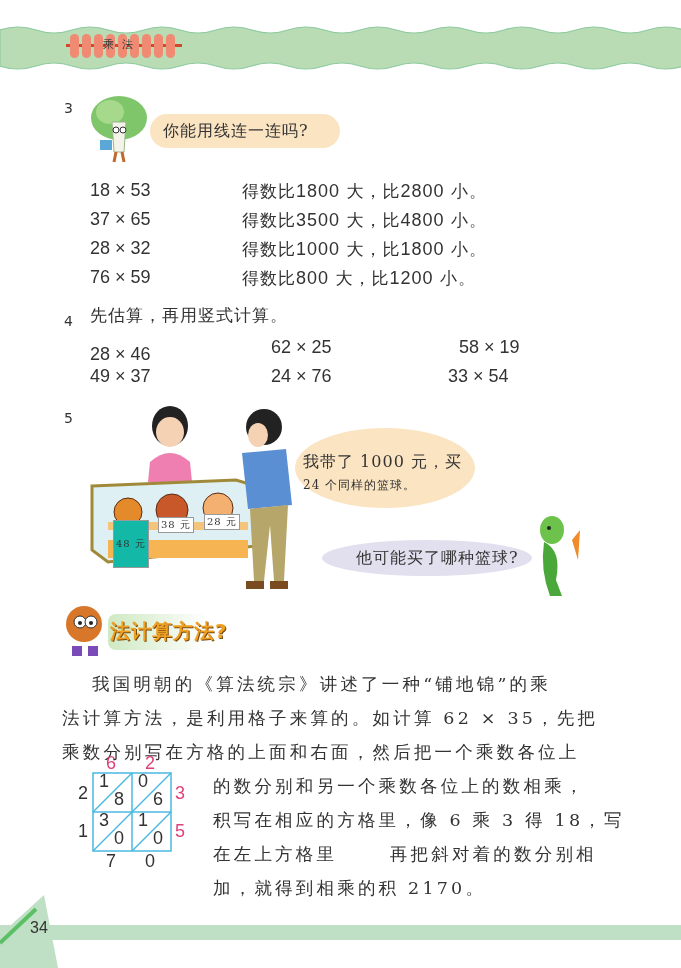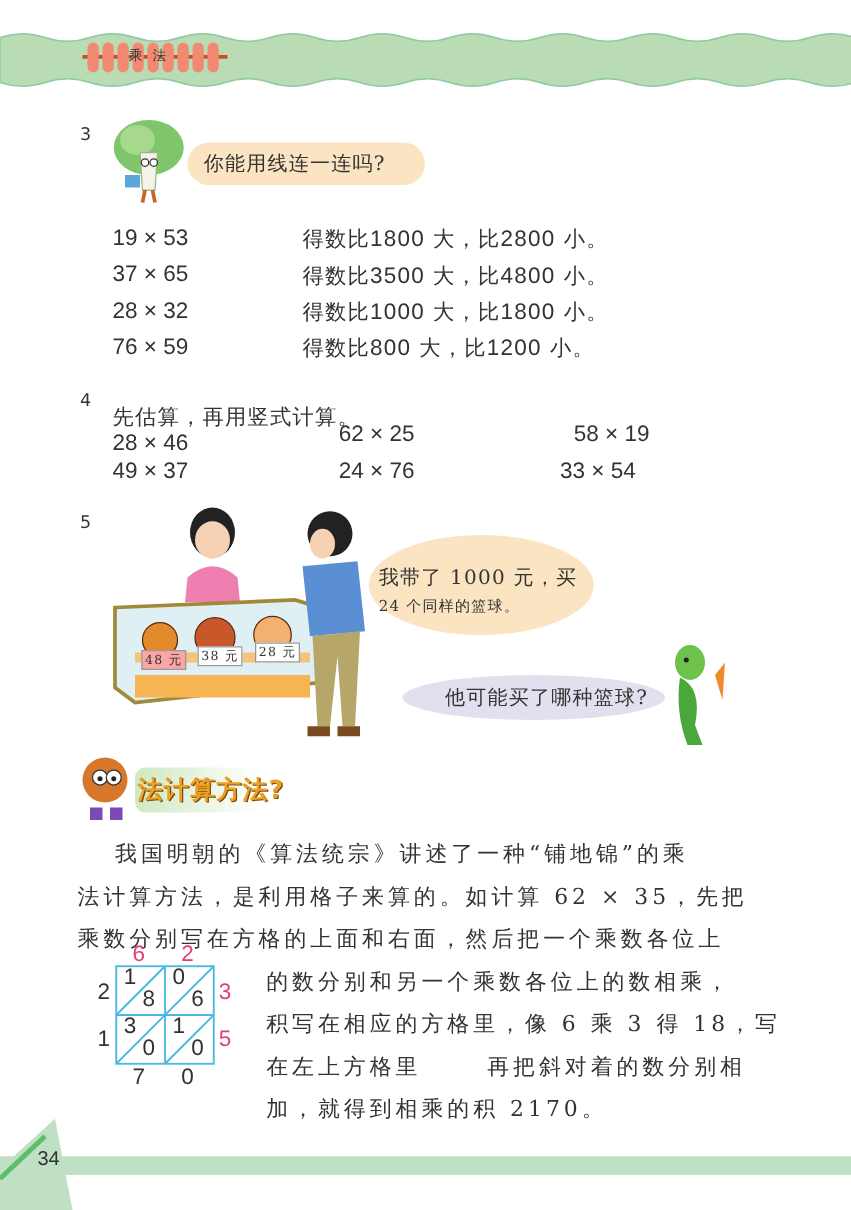--- a/index.html
+++ b/index.html
@@ -58,40 +58,40 @@
     <path d="M26,30 L40,30 L38,60 L28,60 Z" fill="#f3f3ea" stroke="#9bb58a"></path>
     <circle cx="30" cy="38" r="3" fill="#fff" stroke="#333"></circle>
     <circle cx="37" cy="38" r="3" fill="#fff" stroke="#333"></circle>
     <rect x="14" y="48" width="12" height="10" fill="#5aa7d8"></rect>
     <path d="M30,60 L28,70 M36,60 L38,70" stroke="#c0692a" stroke-width="3"></path>
   </svg>
 </div>
 <div class="abs bubble" style="left:150px;top:114px;width:190px;height:34px;border-radius:20px;"></div>
 <div class="abs cn" style="left:163px;top:121px;font-size:16px;">你能用线连一连吗?</div>
 
-<div class="abs expr" style="left:90px;top:180px;">19 × 53</div>
+<div class="abs expr" style="left:90px;top:180px;">18 × 53</div>
 <div class="abs expr" style="left:90px;top:209px;">37 × 65</div>
 <div class="abs expr" style="left:90px;top:238px;">28 × 32</div>
 <div class="abs expr" style="left:90px;top:267px;">76 × 59</div>
 
 <div class="abs cn" style="left:242px;top:180px;">
   <span>得数比</span><span class="num">1800</span> <span>大，比</span><span class="num">2800</span> <span>小。</span>
 </div>
 <div class="abs cn" style="left:242px;top:209px;">
   <span>得数比</span><span class="num">3500</span> <span>大，比</span><span class="num">4800</span> <span>小。</span>
 </div>
 <div class="abs cn" style="left:242px;top:238px;">
   <span>得数比</span><span class="num">1000</span> <span>大，比</span><span class="num">1800</span> <span>小。</span>
 </div>
 <div class="abs cn" style="left:242px;top:267px;">
   <span>得数比</span><span class="num">800</span> <span>大，比</span><span class="num">1200</span> <span>小。</span>
 </div>
 
 <div class="abs qnum" style="left:64px;top:313px;">4</div>
-<div class="abs cn" style="left:90px;top:322px;">先估算，再用竖式计算。</div>
+<div class="abs cn" style="left:90px;top:304px;">先估算，再用竖式计算。</div>
 <div class="abs expr" style="left:90px;top:323px;margin-top:21px;">28 × 46</div>
 <div class="abs expr" style="left:271px;top:337px;">62 × 25</div>
 <div class="abs expr" style="left:448px;top:337px;margin-left:11px;">58 × 19</div>
 <div class="abs expr" style="left:90px;top:366px;">49 × 37</div>
 <div class="abs expr" style="left:271px;top:366px;">24 × 76</div>
 <div class="abs expr" style="left:448px;top:366px;">33 × 54</div>
 
 <div class="abs qnum" style="left:64px;top:410px;">5</div>
 
 <div class="abs" style="left:140px;top:402px;width:60px;height:80px;">
@@ -105,21 +105,21 @@
 <div class="abs" style="left:86px;top:476px;width:172px;height:92px;">
   <svg width="172" height="92" viewBox="0 0 172 92">
     <path d="M6,10 L150,4 L170,10 L170,70 L22,86 L6,74 Z" fill="#dff0f5" stroke="#a08a3a" stroke-width="3"></path>
     <rect x="22" y="46" width="140" height="8" fill="#f3c47a"></rect>
     <rect x="22" y="64" width="140" height="18" fill="#f6b552"></rect>
     <circle cx="42" cy="36" r="14" fill="#e58a2a" stroke="#5a2a10"></circle>
     <circle cx="86" cy="34" r="16" fill="#c8582a" stroke="#5a2a10"></circle>
     <circle cx="132" cy="32" r="15" fill="#f4b070" stroke="#5a2a10"></circle>
   </svg>
 </div>
-<div class="abs cn" style="left:113px;top:520px;font-size:10px;background:#fca5a5;border:1px solid #999;padding:0 2px;">48 元</div>
+<div class="abs cn" style="left:113px;top:520px;font-size:10px;background:#14b8a6;border:1px solid #999;padding:16px 2px;">48 元</div>
 <div class="abs cn" style="left:158px;top:517px;font-size:10px;background:#fff;border:1px solid #999;padding:0 2px;">38 元</div>
 <div class="abs cn" style="left:204px;top:514px;font-size:10px;background:#fff;border:1px solid #999;padding:0 2px;">28 元</div>
 
 <div class="abs" style="left:228px;top:405px;width:70px;height:188px;">
   <svg width="70" height="188" viewBox="0 0 70 188">
     <ellipse cx="36" cy="22" rx="18" ry="18" fill="#222"></ellipse>
     <ellipse cx="30" cy="30" rx="10" ry="12" fill="#f6d2b4"></ellipse>
     <path d="M14,48 L58,44 L64,100 L20,104 Z" fill="#5b8fd4"></path>
     <path d="M22,104 L60,100 L56,176 L46,176 L42,120 L36,176 L26,176 Z" fill="#b6a66a"></path>
     <rect x="18" y="176" width="18" height="8" fill="#7a4a20"></rect>

